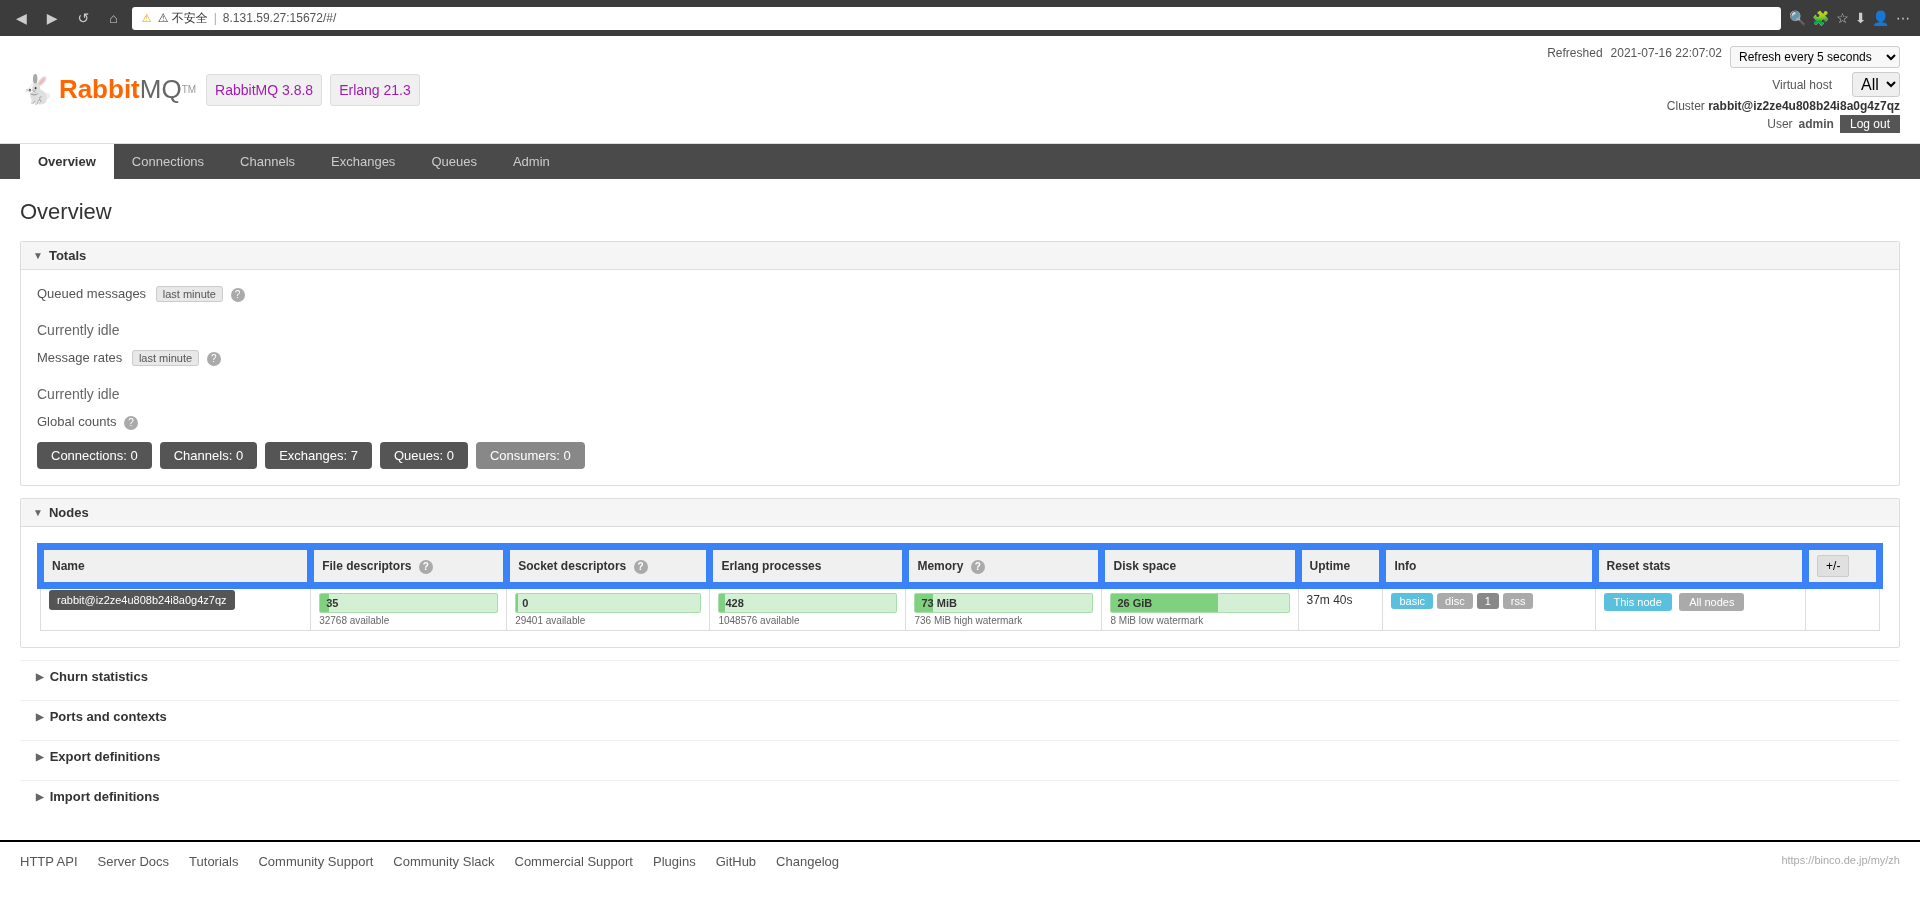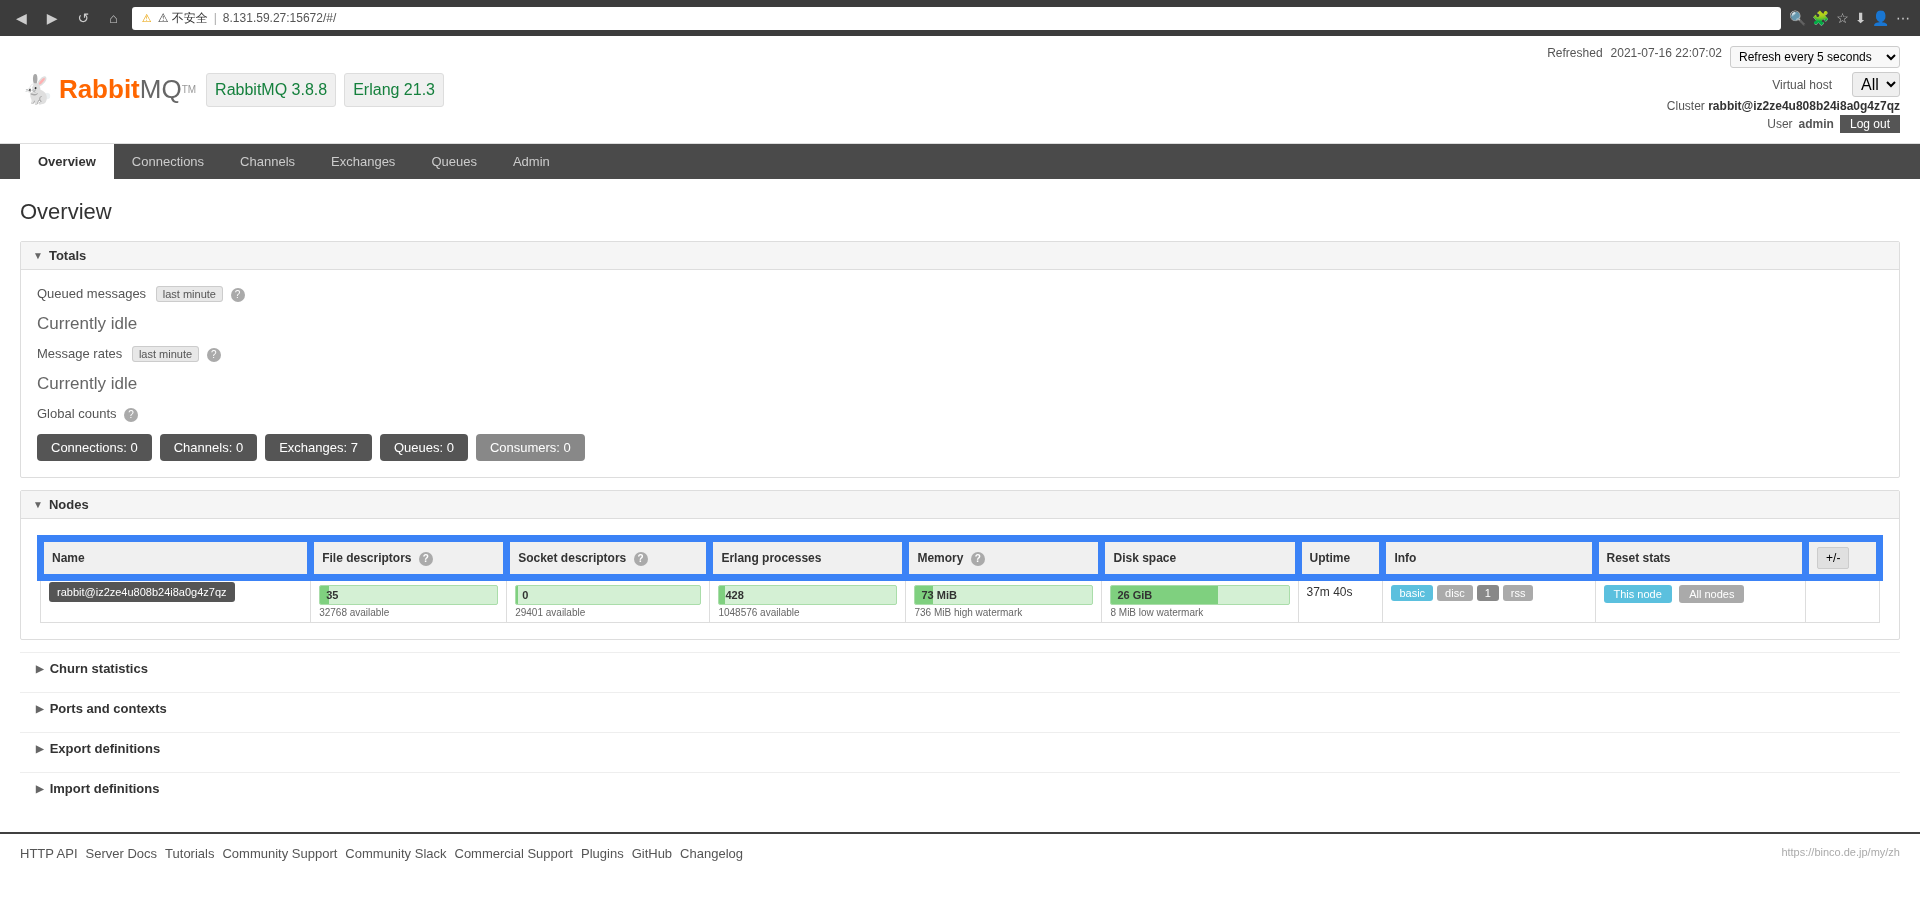--- a/index.html
+++ b/index.html
@@ -52,22 +52,22 @@
     .logo { display: flex; align-items: center; }
     .logo-icon { color: #f60; font-size: 28px; margin-right: 4px; }
     .logo-text { font-size: 26px; font-weight: bold; color: #333; }
     .logo-tm { font-size: 10px; color: #999; vertical-align: super; }
     .version-badges { display: flex; gap: 8px; }
     .version-badge {
       background: #f0f0f0;
       border: 1px solid #ddd;
       border-radius: 3px;
       padding: 7px 8px;
-      font-size: 16px;
-      color: #15803d;
+      font-size: 14px;
+      color: #a21caf;
     }
 
     .header-right { text-align: right; }
     .refresh-info { font-size: 12px; color: #555; display: flex; gap: 8px; justify-content: flex-end; }
     .refresh-select {
       border: 1px solid #ccc;
       border-radius: 3px;
       padding: 2px 4px;
       font-size: 12px;
       background: #f8f8f8;
@@ -152,21 +152,21 @@
       height: 14px;
       background: #aaa;
       color: #fff;
       border-radius: 50%;
       font-size: 10px;
       text-align: center;
       line-height: 14px;
       margin-left: 4px;
       cursor: pointer;
     }
-    .idle-text { font-size: 17px; color: #666; margin-top: 4px; margin-bottom: 12px; }
+    .idle-text { font-size: 14px; color: #666; margin-top: 20px; margin-bottom: 12px; }
 
     
     .count-buttons { display: flex; gap: 8px; flex-wrap: wrap; margin-top: 10px; }
     .count-btn {
       background: #555;
       color: #fff;
       border: none;
       padding: 6px 14px;
       border-radius: 4px;
       font-size: 13px;
@@ -252,24 +252,24 @@
       color: #333;
       display: flex;
       align-items: center;
       gap: 6px;
       border-top: 1px solid #eee;
     }
     .collapse-arrow { color: #666; font-size: 10px; }
 
     
     .footer {
-      border-top: 2px solid #404040;
+      border-top: 2px solid #000000;
       padding: 12px 20px;
       display: flex;
-      gap: 8px;
+      gap: 20px;
       flex-wrap: wrap;
       background: #fff;
     }
     .footer a {
       color: #555;
       text-decoration: none;
       font-size: 13px;
     }
 
     .footer-right {

